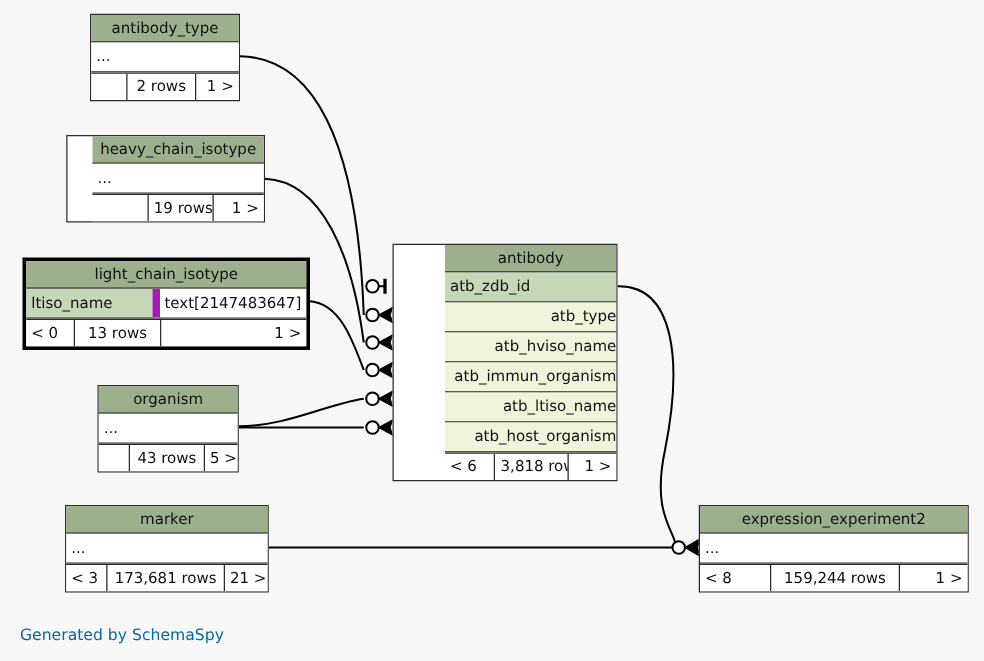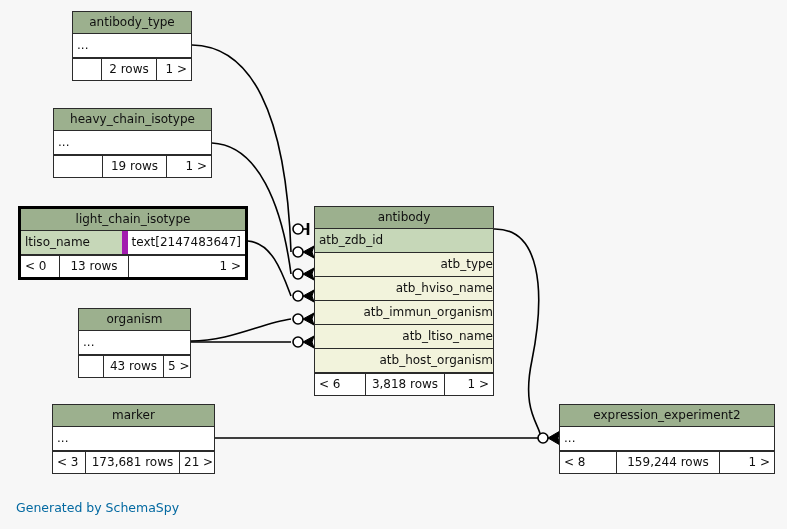--- a/index.html
+++ b/index.html
@@ -193,21 +193,21 @@
     <div class="col-row row-ellipsis">
       <div class="col-name">...</div>
     </div>
     <div class="footer-row">
       <div class="fcell left" style="width:28px;"></div>
       <div class="fcell mid">2 rows</div>
       <div class="fcell right" style="width:34px;">1 &gt;</div>
     </div>
   </div>
 
-  <div class="table-box" style="left:53px; top:108px; width:159px;">
+  <div class="table-box" style="left:53px; top:108px; width:159px;padding-left:20px;">
     <div class="tbl-header">heavy_chain_isotype</div>
     <div class="col-row row-ellipsis">
       <div class="col-name">...</div>
     </div>
     <div class="footer-row">
       <div class="fcell left" style="width:48px;"></div>
       <div class="fcell mid">19 rows</div>
       <div class="fcell right" style="width:44px;">1 &gt;</div>
     </div>
   </div>
@@ -242,21 +242,21 @@
     <div class="col-row row-ellipsis">
       <div class="col-name">...</div>
     </div>
     <div class="footer-row">
       <div class="fcell left" style="width:32px;">&lt; 3</div>
       <div class="fcell mid">173,681 rows</div>
       <div class="fcell right" style="width:34px;">21 &gt;</div>
     </div>
   </div>
 
-  <div class="table-box" style="left:314px; top:206px; width:180px;">
+  <div class="table-box" style="left:314px; top:195px; width:180px;padding-left:41px;">
     <div class="tbl-header">antibody</div>
     <div class="col-row row-pk">
       <div class="col-name">atb_zdb_id</div>
     </div>
     <div class="col-row row-norm">
       <div class="col-name">atb_type</div>
     </div>
     <div class="col-row row-norm">
       <div class="col-name">atb_hviso_name</div>
     </div>

